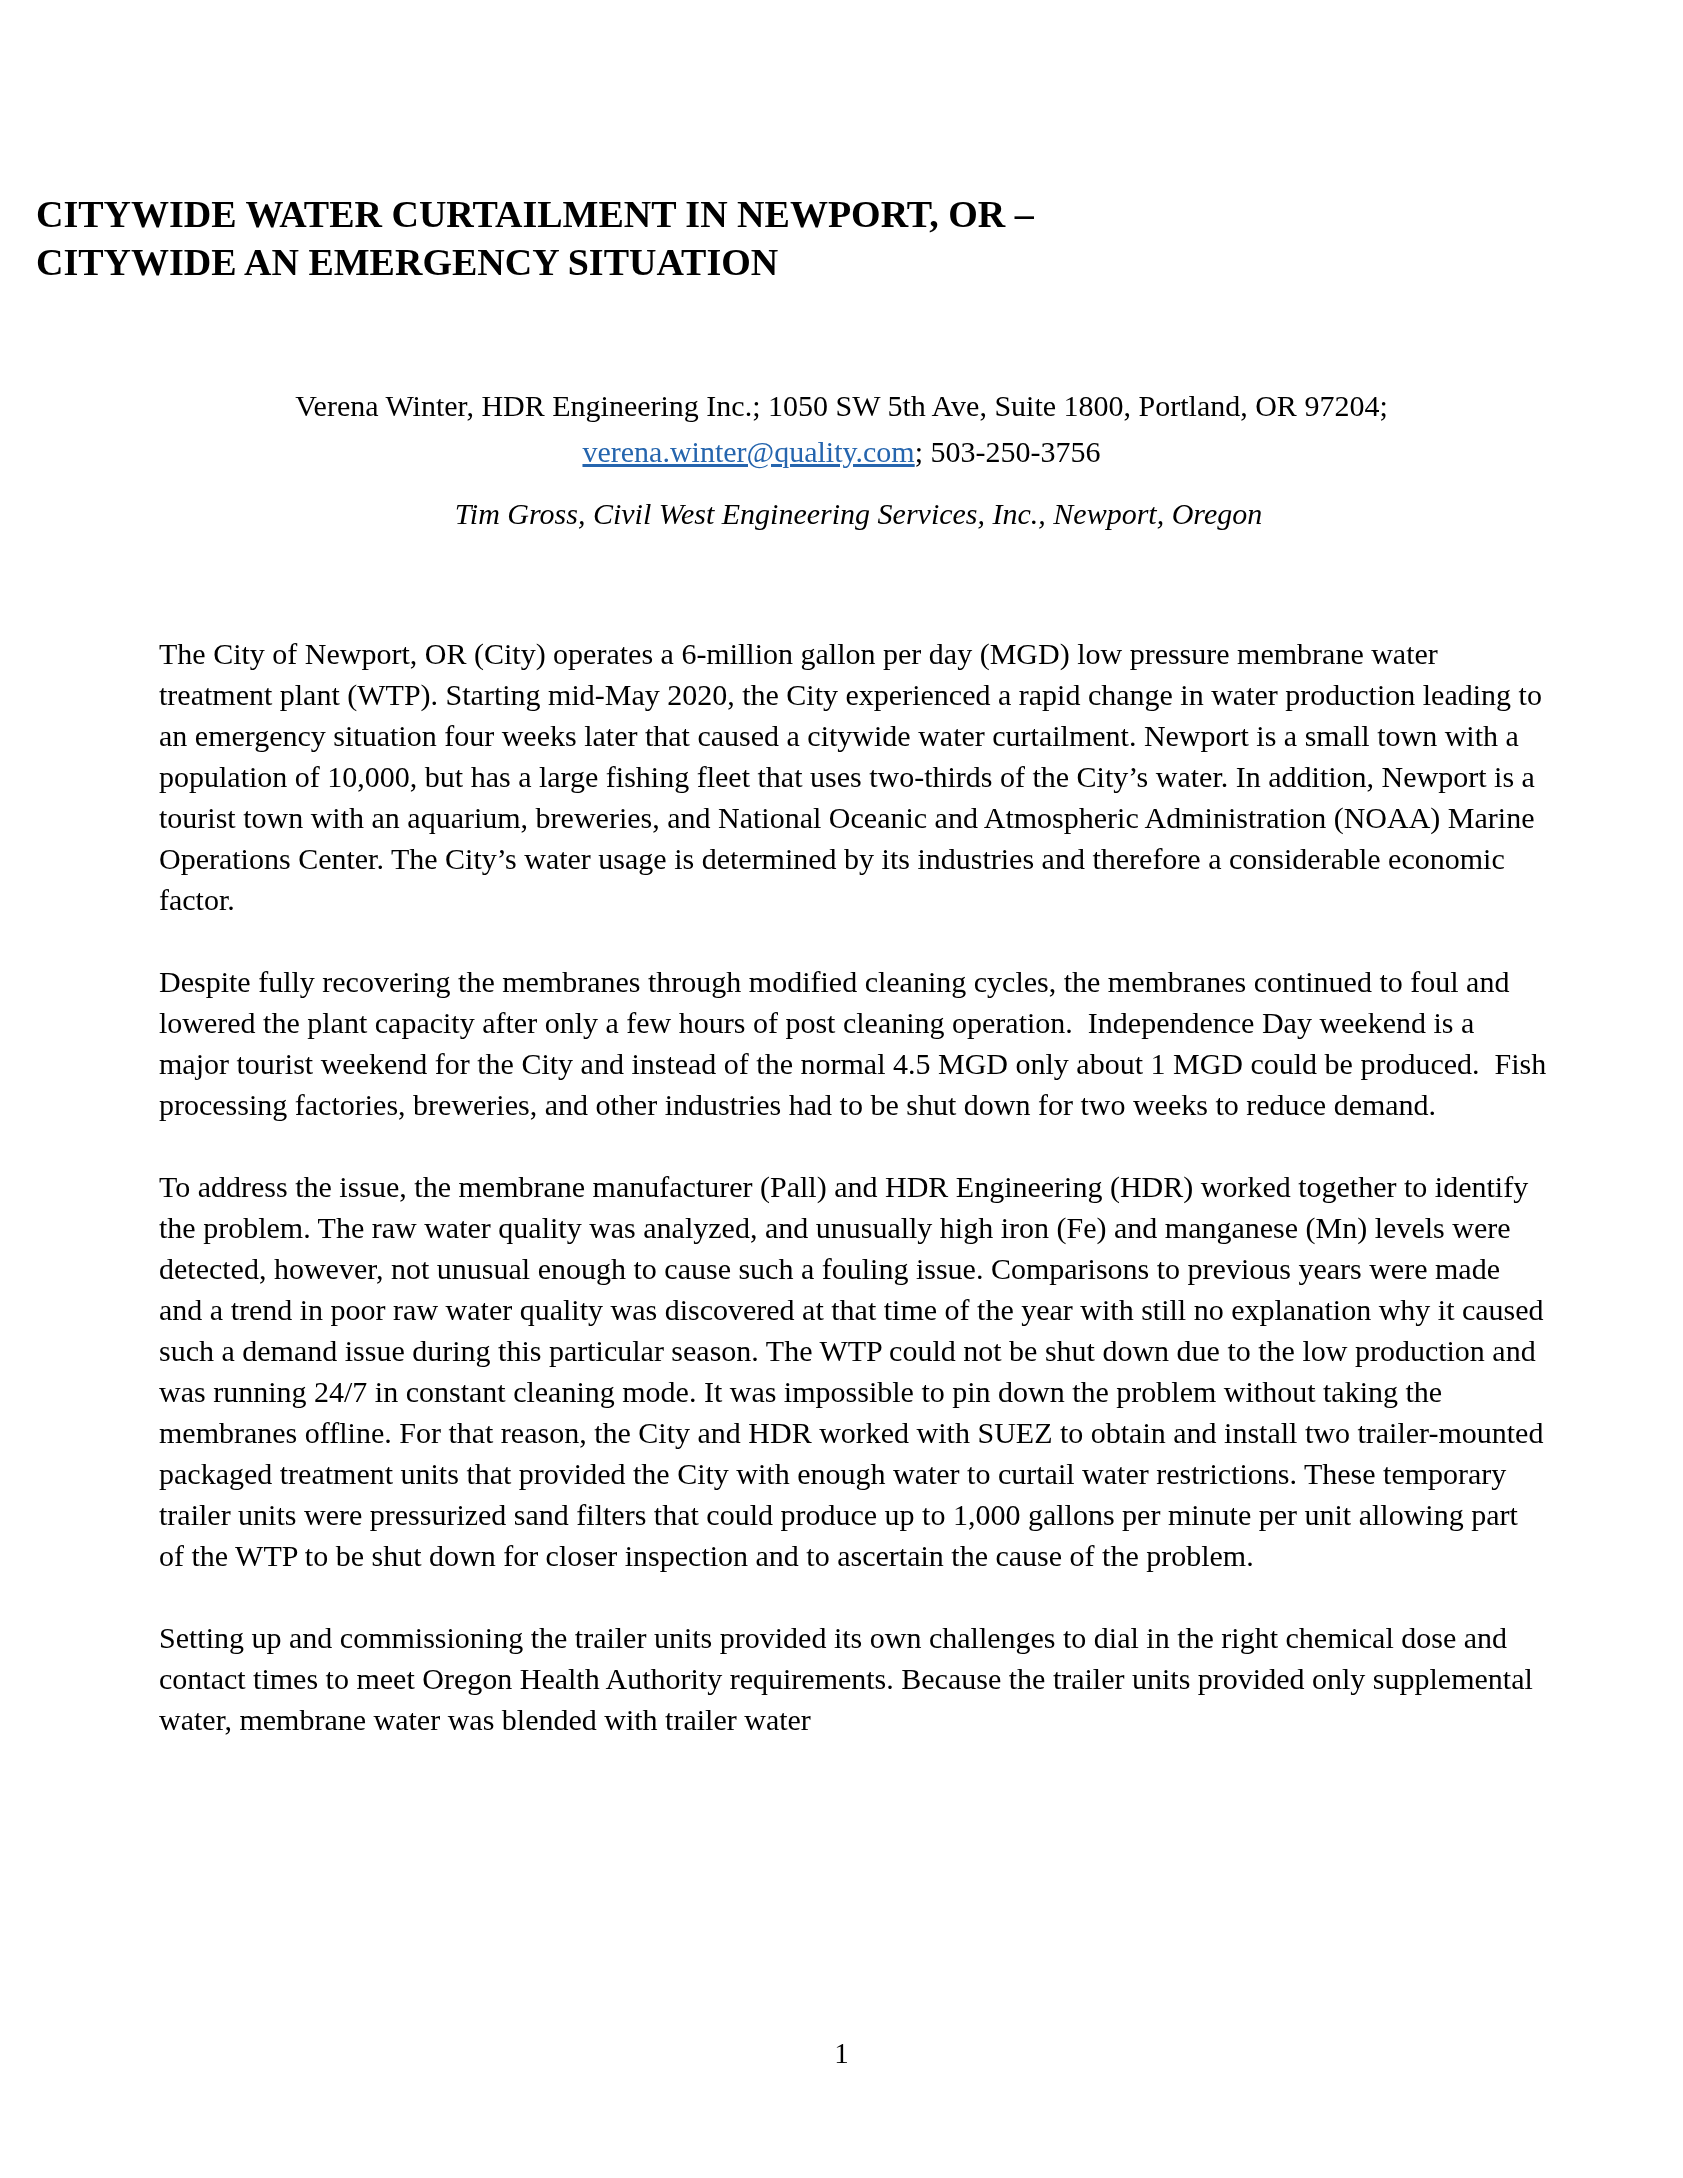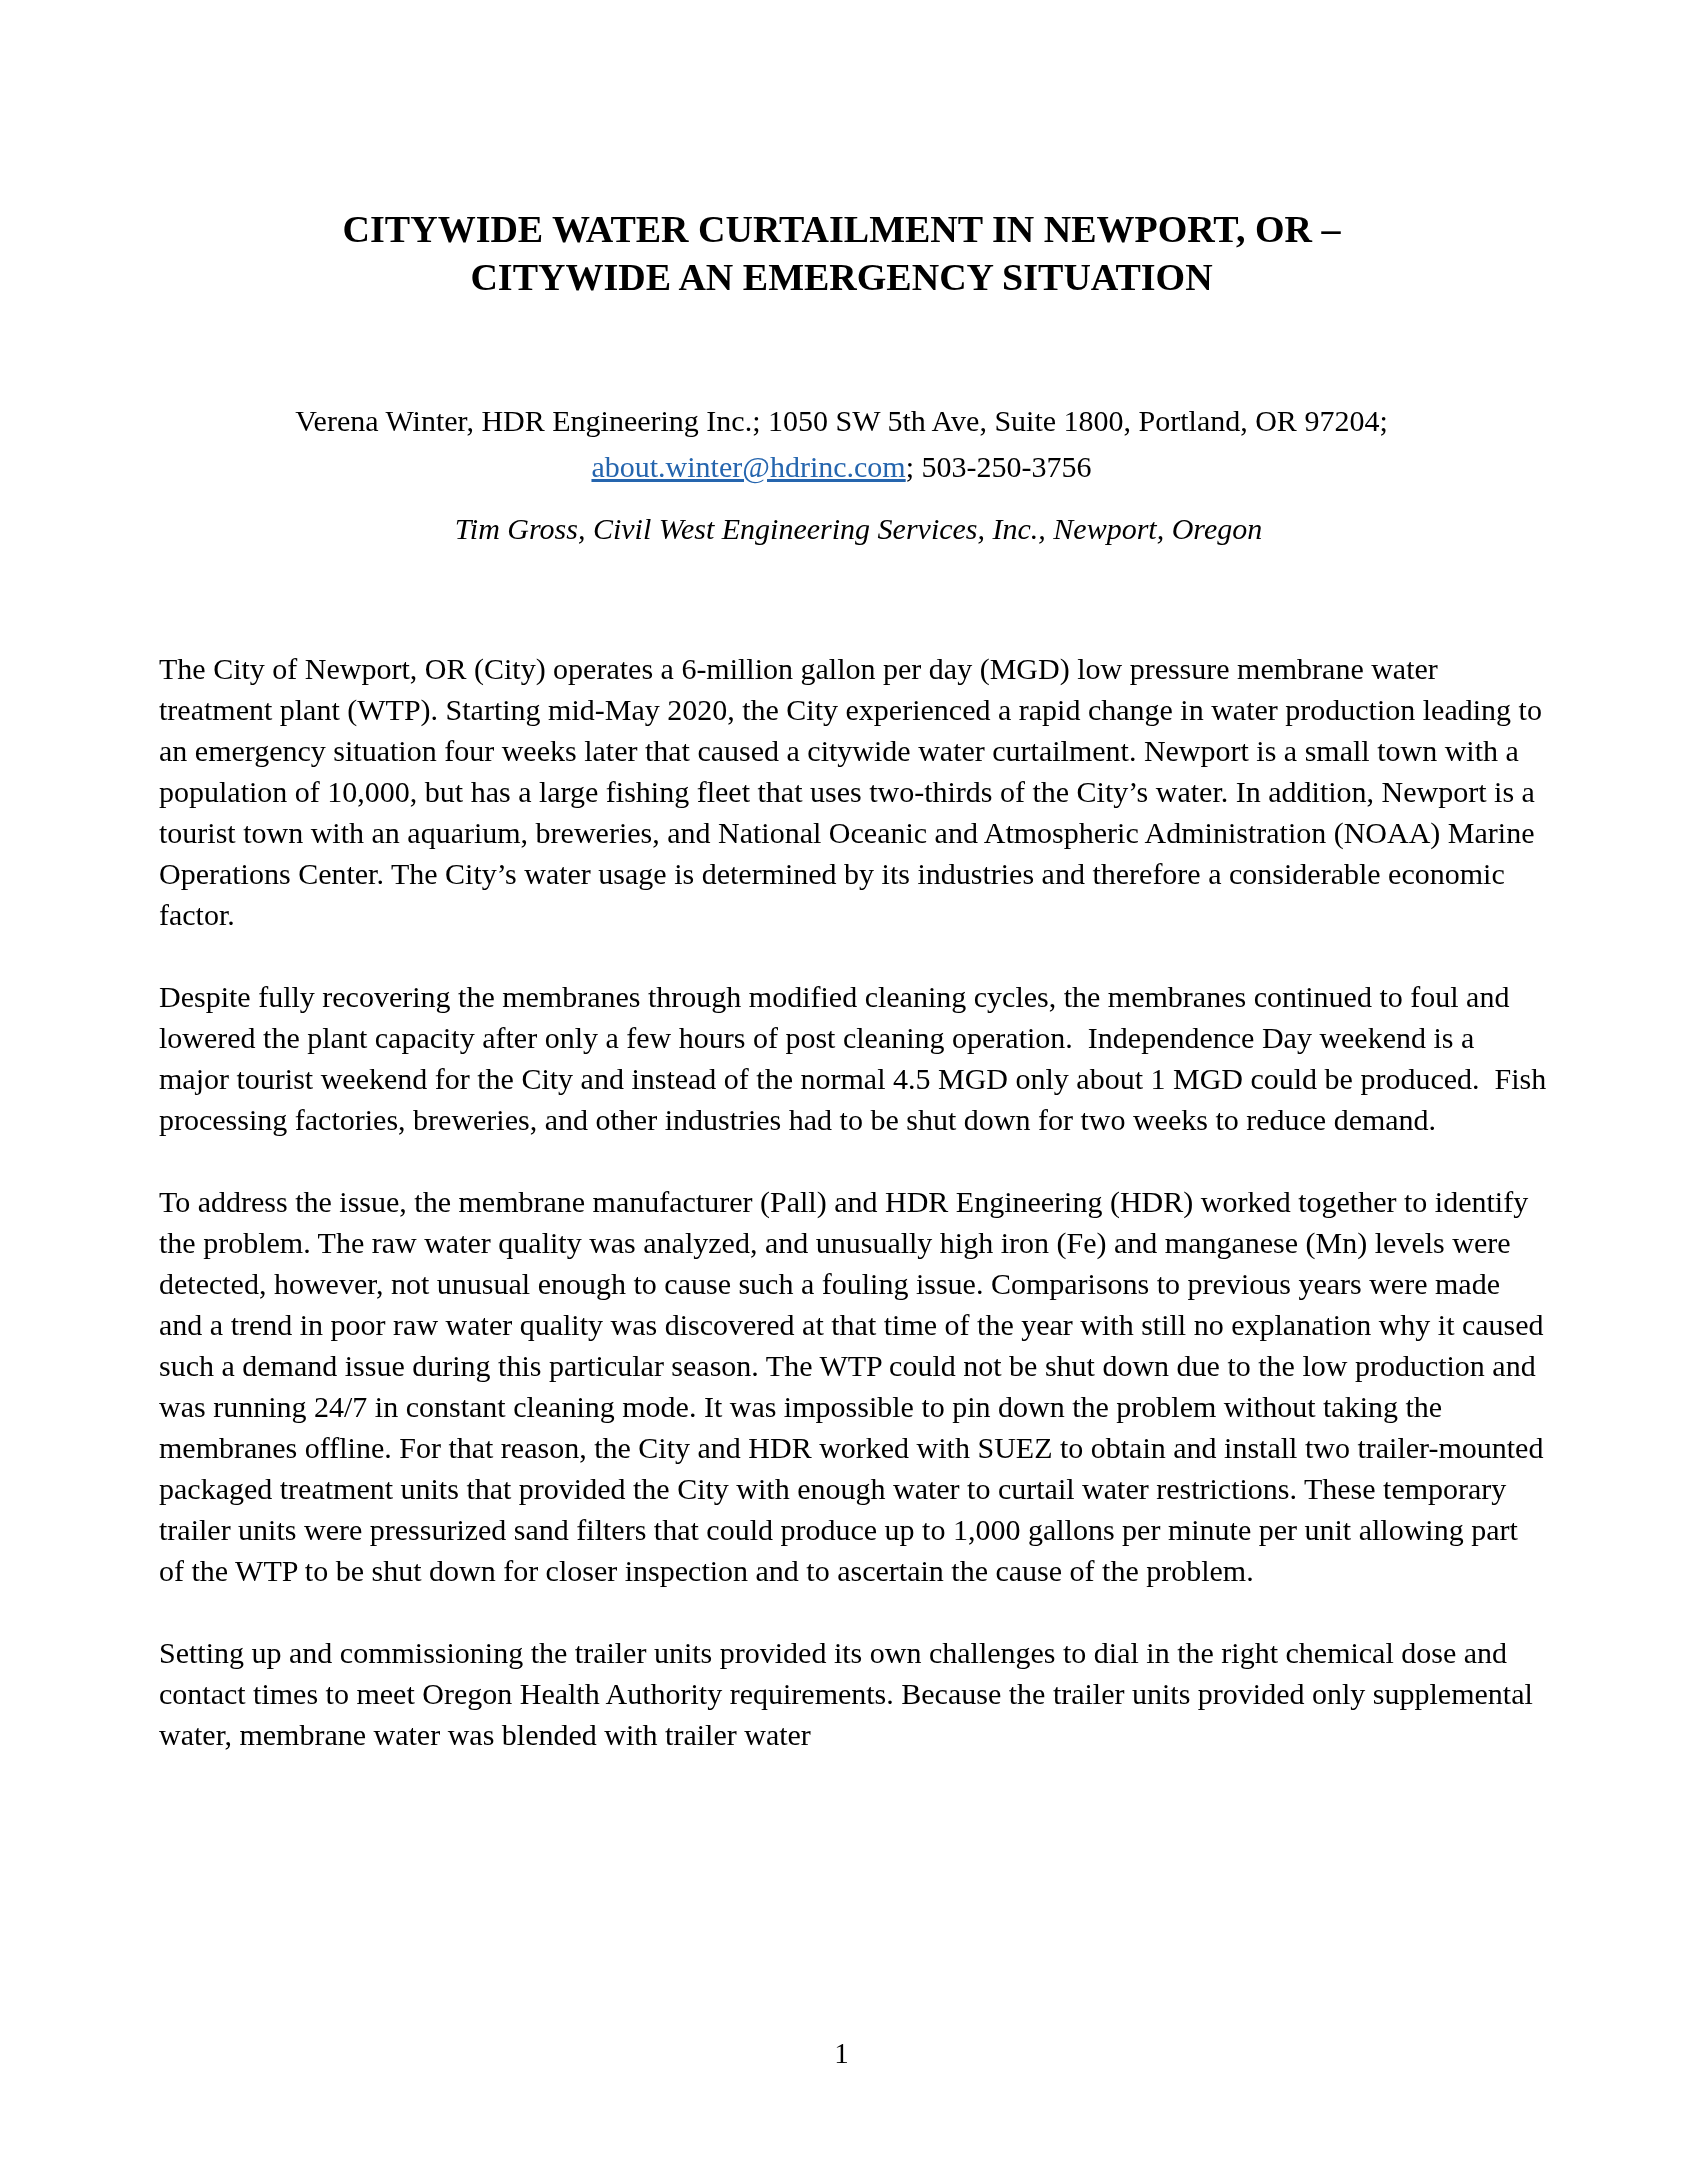--- a/index.html
+++ b/index.html
@@ -11,25 +11,26 @@
     position: relative;
     width: 1683px;
     height: 2178px;
     background: #ffffff;
     font-family: "Liberation Serif", "DejaVu Serif", serif;
     color: #000000;
     overflow: hidden;
   }
   .title-block {
     padding-top: 190px;
-    text-align: center;
+    text-align: left;
     font-size: 38px;
     font-weight: bold;
     line-height: 48px;
-    margin: 15px;
+    margin: 0;
+    padding-left: 36px;
   }
   .title-line { display: block; }
   .byline-block {
     margin-top: 97px;
     text-align: center;
     font-size: 30px;
     line-height: 46px;
   }
   .byline-second {
     margin-top: 16px;
@@ -69,21 +70,21 @@
 
 <div class="page">
 
   <h1 class="title-block">
     <span class="title-line">CITYWIDE WATER CURTAILMENT IN NEWPORT, OR –</span>
     <span class="title-line">CITYWIDE AN EMERGENCY SITUATION</span>
   </h1>
 
   <div class="byline-block">
     <div>Verena Winter, HDR Engineering Inc.; 1050 SW 5th Ave, Suite 1800, Portland, OR 97204;</div>
-    <div><a class="email-link">about.winter@hdrinc.com</a><span>; 503-250-3756</span></div>
+    <div><a class="email-link">verena.winter@quality.com</a><span>; 503-250-3756</span></div>
   </div>
 
   <div class="byline-second">
     <div>Tim Gross, Civil West Engineering Services, Inc., Newport, Oregon</div>
   </div>
 
   <div class="body-block">
     <p>The City of Newport, OR (City) operates a 6-million gallon per day (MGD) low pressure membrane water treatment plant (WTP). Starting mid-May 2020, the City experienced a rapid change in water production leading to an emergency situation four weeks later that caused a citywide water curtailment. Newport is a small town with a population of 10,000, but has a large fishing fleet that uses two-thirds of the City’s water. In addition, Newport is a tourist town with an aquarium, breweries, and National Oceanic and Atmospheric Administration (NOAA) Marine Operations Center. The City’s water usage is determined by its industries and therefore a considerable economic factor.</p>
     <p>Despite fully recovering the membranes through modified cleaning cycles, the membranes continued to foul and lowered the plant capacity after only a few hours of post cleaning operation.  Independence Day weekend is a major tourist weekend for the City and instead of the normal 4.5 MGD only about 1 MGD could be produced.  Fish processing factories, breweries, and other industries had to be shut down for two weeks to reduce demand.</p>
     <p>To address the issue, the membrane manufacturer (Pall) and HDR Engineering (HDR) worked together to identify the problem. The raw water quality was analyzed, and unusually high iron (Fe) and manganese (Mn) levels were detected, however, not unusual enough to cause such a fouling issue. Comparisons to previous years were made and a trend in poor raw water quality was discovered at that time of the year with still no explanation why it caused such a demand issue during this particular season. The WTP could not be shut down due to the low production and was running 24/7 in constant cleaning mode. It was impossible to pin down the problem without taking the membranes offline. For that reason, the City and HDR worked with SUEZ to obtain and install two trailer-mounted packaged treatment units that provided the City with enough water to curtail water restrictions. These temporary trailer units were pressurized sand filters that could produce up to 1,000 gallons per minute per unit allowing part of the WTP to be shut down for closer inspection and to ascertain the cause of the problem.</p>

